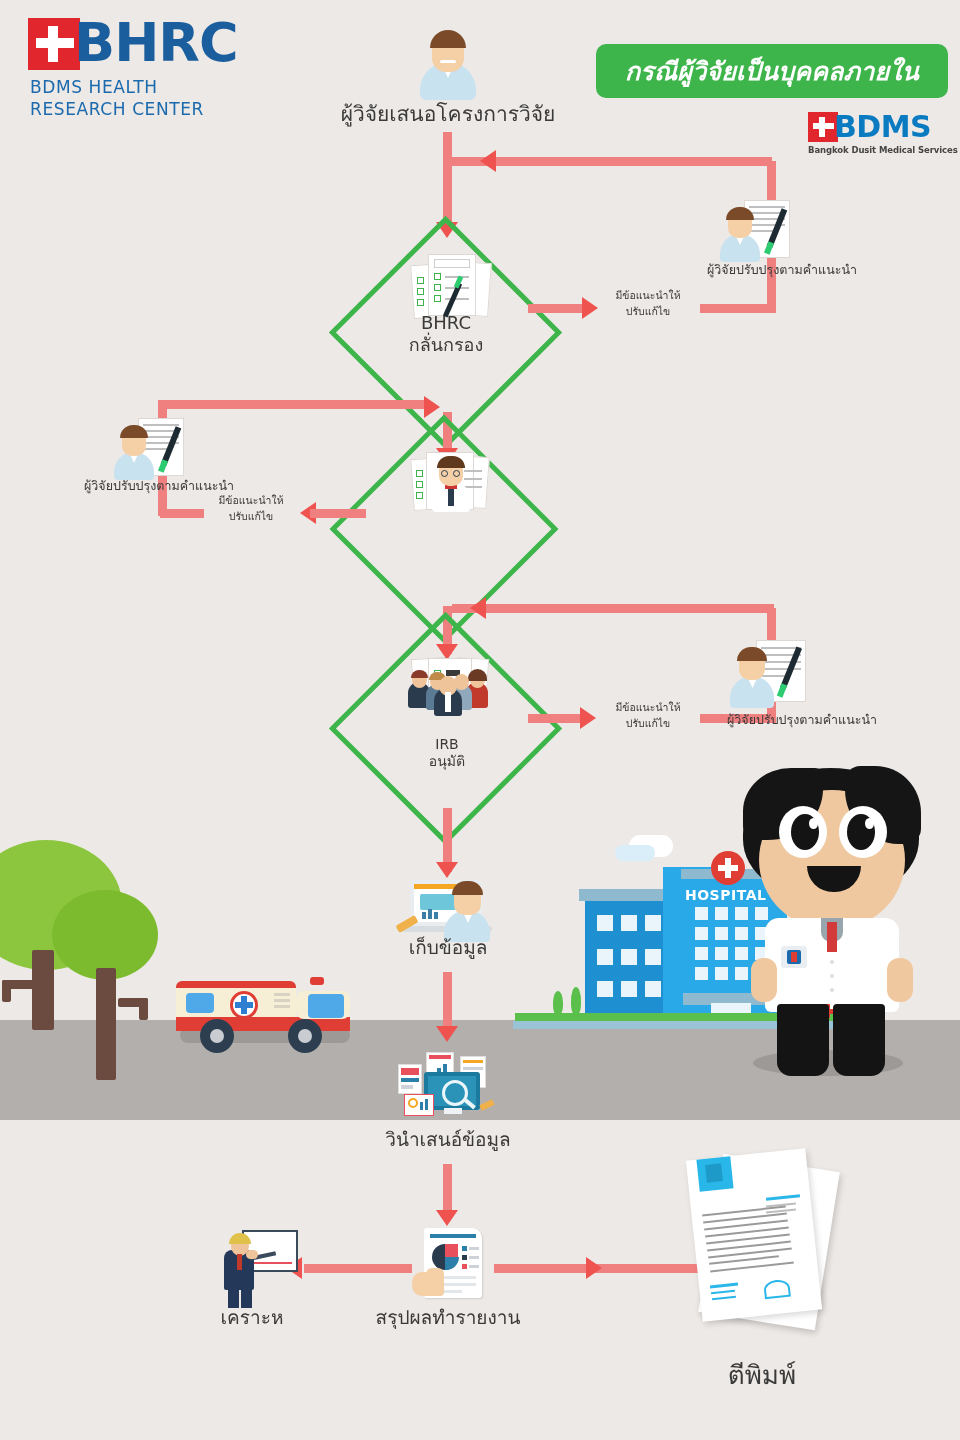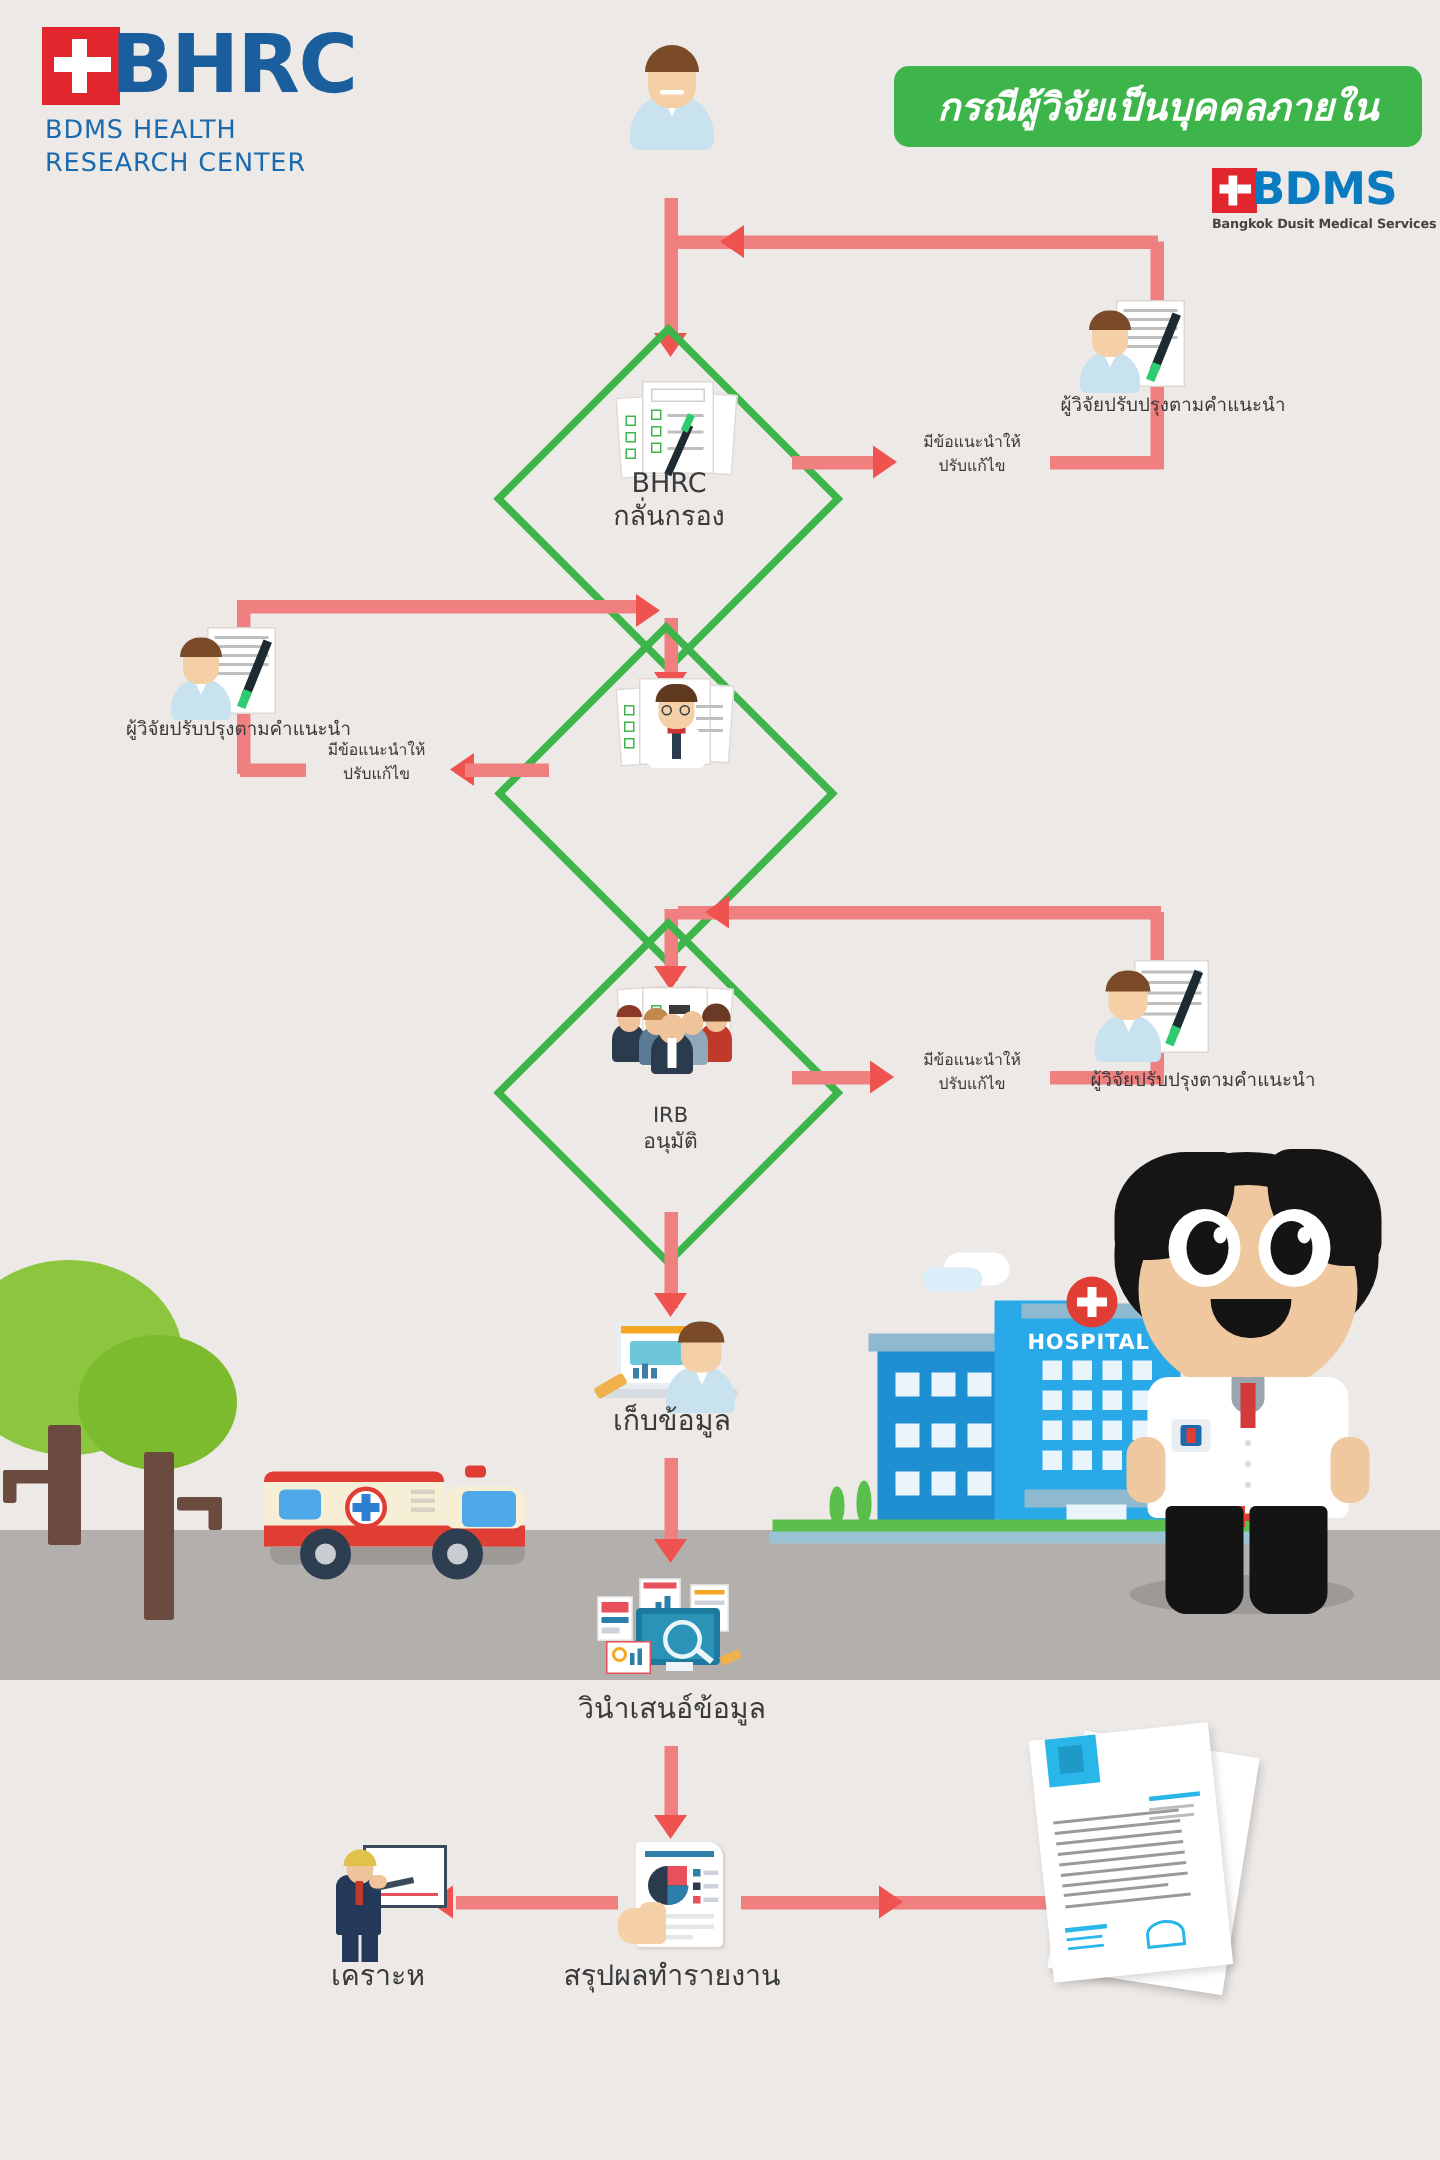--- a/index.html
+++ b/index.html
@@ -279,20 +279,21 @@
     <span id="banner-text">กรณีผู้วิจัยเป็นบุคคลภายใน</span>
   </div>
 
   <div class="abs" style="left:412px; top:28px; width:72px; height:72px;">
     <div class="abs" style="left:8px;top:34px;width:56px;height:38px;background:#C9E2EF;border-radius:28px 28px 6px 6px;"></div>
     <div class="abs" style="left:28px;top:32px;width:16px;height:18px;background:#FFFFFF;clip-path:polygon(0 0,100% 0,50% 100%);"></div>
     <div class="abs" style="left:20px;top:6px;width:32px;height:38px;background:#F5CFA6;border-radius:16px 16px 14px 14px;"></div>
     <div class="abs" style="left:18px;top:2px;width:36px;height:18px;background:#7B4B29;border-radius:18px 18px 0 0;"></div>
     <div class="abs" style="left:28px;top:32px;width:16px;height:3px;background:#FFFFFF;border-radius:2px;"></div>
   </div>
+  <div class="node-label" style="left:300px; top:102px; width:296px; font-size:21px;">ผู้วิจัยเสนอโครงการวิจัย</div>
 
   <div class="arrow-line" style="left:443px; top:132px; width:9px; height:96px;"></div>
   <div class="arrow-head ah-down" style="left:436px; top:222px;"></div>
 
   <div class="abs diamond" style="left:363px; top:250px; width:165px; height:165px;"></div>
   <div class="abs" style="left:412px; top:252px; width:80px; height:70px;">
     <div class="abs doc-sheet" style="left:0px;top:12px;width:36px;height:54px;transform:rotate(-4deg);"></div>
     <div class="abs doc-sheet" style="left:44px;top:10px;width:34px;height:54px;transform:rotate(4deg);"></div>
     <div class="abs doc-sheet" style="left:16px;top:2px;width:48px;height:62px;"></div>
     <div class="abs" style="left:22px;top:7px;width:36px;height:9px;border:1px solid #CFCFCF;"></div>
@@ -547,14 +548,15 @@
     <div class="abs" style="left:26px;top:90px;width:84px;height:2px;background:#9A9A9A;transform:rotate(-6deg);"></div>
     <div class="abs" style="left:27px;top:97px;width:84px;height:2px;background:#9A9A9A;transform:rotate(-6deg);"></div>
     <div class="abs" style="left:28px;top:104px;width:84px;height:2px;background:#9A9A9A;transform:rotate(-6deg);"></div>
     <div class="abs" style="left:29px;top:111px;width:70px;height:2px;background:#9A9A9A;transform:rotate(-6deg);"></div>
     <div class="abs" style="left:30px;top:118px;width:84px;height:2px;background:#9A9A9A;transform:rotate(-6deg);"></div>
     <div class="abs" style="left:30px;top:136px;width:28px;height:3px;background:#29B6E8;transform:rotate(-6deg);"></div>
     <div class="abs" style="left:31px;top:143px;width:24px;height:2px;background:#29B6E8;transform:rotate(-6deg);"></div>
     <div class="abs" style="left:32px;top:149px;width:24px;height:2px;background:#29B6E8;transform:rotate(-6deg);"></div>
     <div class="abs" style="left:84px;top:132px;width:26px;height:18px;border:2px solid #29B6E8;border-radius:50% 50% 0 0;transform:rotate(-6deg);"></div>
   </div>
+  <div class="node-label" style="left:672px; top:1360px; width:180px; font-size:26px;">ตีพิมพ์</div>
 
 </div>
 
 </body></html>

